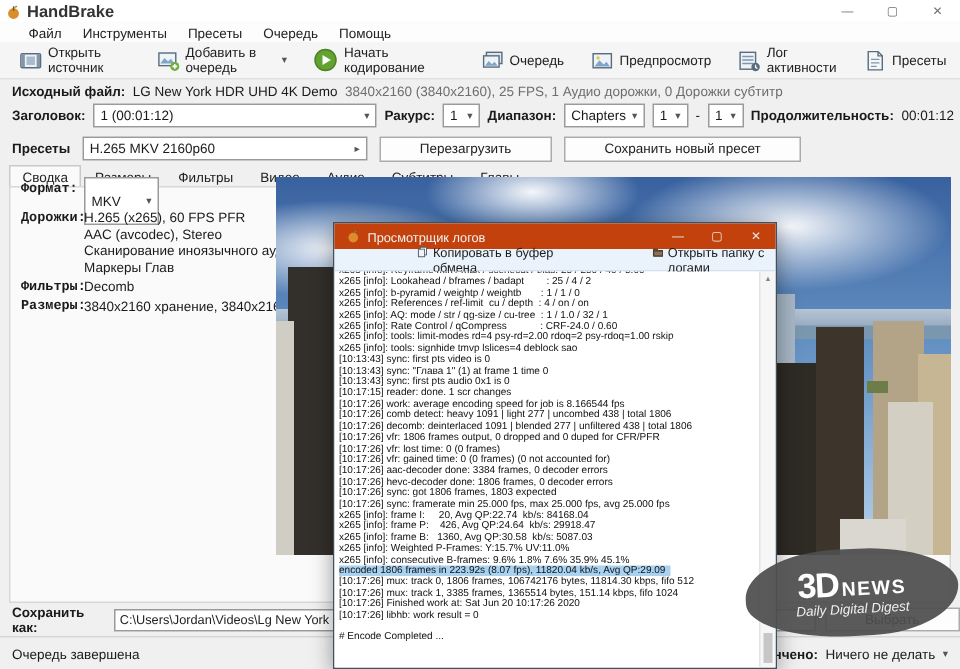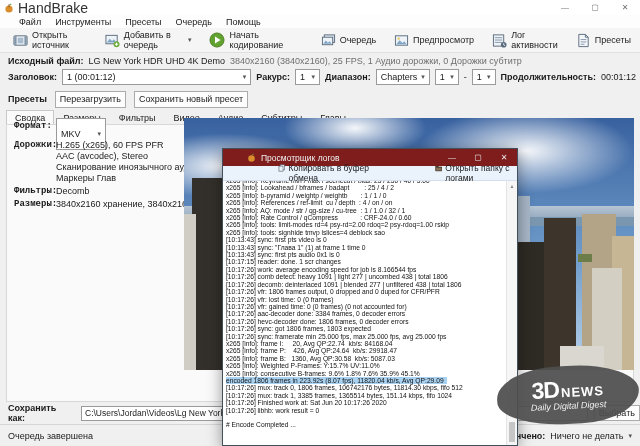--- a/index.html
+++ b/index.html
@@ -3,21 +3,21 @@
 <meta charset="utf-8">
 <style>
   * { box-sizing: border-box; margin: 0; padding: 0; }
   body { font-family: "Liberation Sans", sans-serif; }
   #screen { position: relative; width: 640px; height: 446px; overflow: hidden;
             background: #f0f0f0; font-size: 9px; color: #1a1a1a; }
 
   
   .titlebar { position:absolute; left:0; top:0; width:640px; height:15px; background:#ffffff;
               display:flex; align-items:center; padding-left:4px; gap:4px; }
-  .titlebar .title { font-size:14px; color:#333; }
+  .titlebar .title { font-size:11px; color:#333;font-weight:bold; }
   .wbtns { position:absolute; right:0; top:0; height:15px; display:flex; }
   .wb { width:30px; height:15px; display:flex; align-items:center; justify-content:center;
         color:#707070; font-size:8px; cursor:default; }
   .menubar { position:absolute; left:0; top:15px; width:640px; height:13px; background:#fdfdfd;
              display:flex; align-items:center; padding-left:12px; }
   .menu-item { padding:0 7px; font-size:9px; color:#222; }
   .toolbar { position:absolute; left:0; top:28px; width:640px; height:25px; background:#f5f5f5;
              border-bottom:1px solid #e0e0e0; display:flex; align-items:center; padding-left:4px; }
   .tbtn { display:flex; align-items:center; gap:4px; padding:3px 9px; font-size:9px; color:#222; }
   .tbtn svg { flex:0 0 auto; }
@@ -29,21 +29,21 @@
   .bold { font-weight:bold; }
   .dim { color:#6e6e6e; }
   .title-row { position:absolute; left:8px; top:68px; width:628px; height:18px;
                display:flex; align-items:center; gap:5px; white-space:nowrap; }
   .combo { height:16px; background:#fff; border:1px solid #9a9a9a; display:inline-flex;
            align-items:center; justify-content:space-between; padding:0 4px; font-size:9px; }
   .combo .arr { font-size:7px; color:#555; margin-left:4px; }
   .presets-row { position:absolute; left:8px; top:90px; width:628px; height:18px;
                  display:flex; align-items:center; gap:8px; }
   .btn { height:17px; background:#fdfdfd; border:1px solid #ababab; display:inline-flex;
-         align-items:center; justify-content:center; padding:0 4px; font-size:9px; color:#222; }
+         align-items:center; justify-content:center; padding:0 26px; font-size:9px; color:#222; }
 
   
   .tabs { position:absolute; left:6px; top:110px; height:15px; display:flex; align-items:flex-end; }
   .tab { padding:2px 8px 2px 8px; font-size:9px; color:#222; border:1px solid transparent; border-bottom:none; }
   .tab.active { background:#fafafa; border-color:#c9c9c9; }
   .content-panel { position:absolute; left:6px; top:124px; width:628px; height:278px;
                    background:#fafafa; border:1px solid #d8d8d8; }
   .sum-label { position:absolute; font-weight:bold; font-size:9px; color:#1a1a1a;font-family:Liberation Mono, monospace; }
   .sum-val   { position:absolute; font-size:9px; color:#1a1a1a; white-space:nowrap; }
 
@@ -63,22 +63,22 @@
               align-items:center; padding-left:8px; gap:6px; }
   .save-input { width:512px; height:15px; border:1px solid #9a9a9a; background:#fff;
                 font-family:"Liberation Sans",sans-serif; font-size:8.5px; padding:0 3px; color:#222; }
   .statusbar { position:absolute; left:0; top:424px; width:640px; height:22px; background:#f0f0f0;
                border-top:1px solid #d6d6d6; display:flex; align-items:center; padding:0 8px; font-size:9px; }
   .statusbar .right { margin-left:auto; display:flex; align-items:center; gap:5px; }
 
   
   #log-window { position:absolute; left:222px; top:148px; width:296px; height:298px; z-index:30;
                 background:#fff; border:1px solid #42505c; box-shadow:0 3px 14px rgba(0,0,0,.4); }
-  .log-titlebar { position:absolute; left:0; top:0; width:100%; height:17px; background:#7f1d1d;
-                  display:flex; align-items:center; gap:5px; padding-left:24px; }
+  .log-titlebar { position:absolute; left:0; top:0; width:100%; height:17px; background:#c2410c;
+                  display:flex; align-items:center; gap:5px; padding-left:8px; }
   .log-titlebar .title { color:#f2f2f2; font-size:8.5px; }
   .log-wbtns { position:absolute; right:0; top:0; height:17px; display:flex; }
   .log-wb { width:26px; height:17px; display:flex; align-items:center; justify-content:center;
             color:#e8e8e8; font-size:8px; }
   .log-toolbar { position:absolute; left:0; top:17px; width:100%; height:15px; background:#eaf2fb;
                  border-bottom:1px solid #d4e0ee; display:flex; align-items:center; gap:14px;
                  padding-left:8px; font-size:8.5px; color:#1a1a1a; }
   .log-tbtn { display:flex; align-items:flex-start; gap:3px;padding-left:47px; }
   .log-body { position:absolute; left:0; top:32px; right:11px; bottom:0; background:#fff;
               overflow:hidden; padding-left:3px; }
@@ -222,20 +222,24 @@
     <span class="combo" style="width:34px">
       <span>1</span>
       <span class="arr">▾</span>
     </span>
     <span class="bold">Продолжительность:</span>
     <span>00:01:12</span>
   </div>
 
   <div class="presets-row">
     <span class="bold">Пресеты</span>
+    <span class="combo" style="width:190px">
+      <span>H.265 MKV 2160p60</span>
+      <span class="arr">▸</span>
+    </span>
     <span class="btn">Перезагрузить</span>
     <span class="btn">Сохранить новый пресет</span>
   </div>
 
   <div class="tabs">
     <span class="tab active">Сводка</span>
     <span class="tab">Размеры</span>
     <span class="tab">Фильтры</span>
     <span class="tab">Видео</span>
     <span class="tab">Аудио</span>

